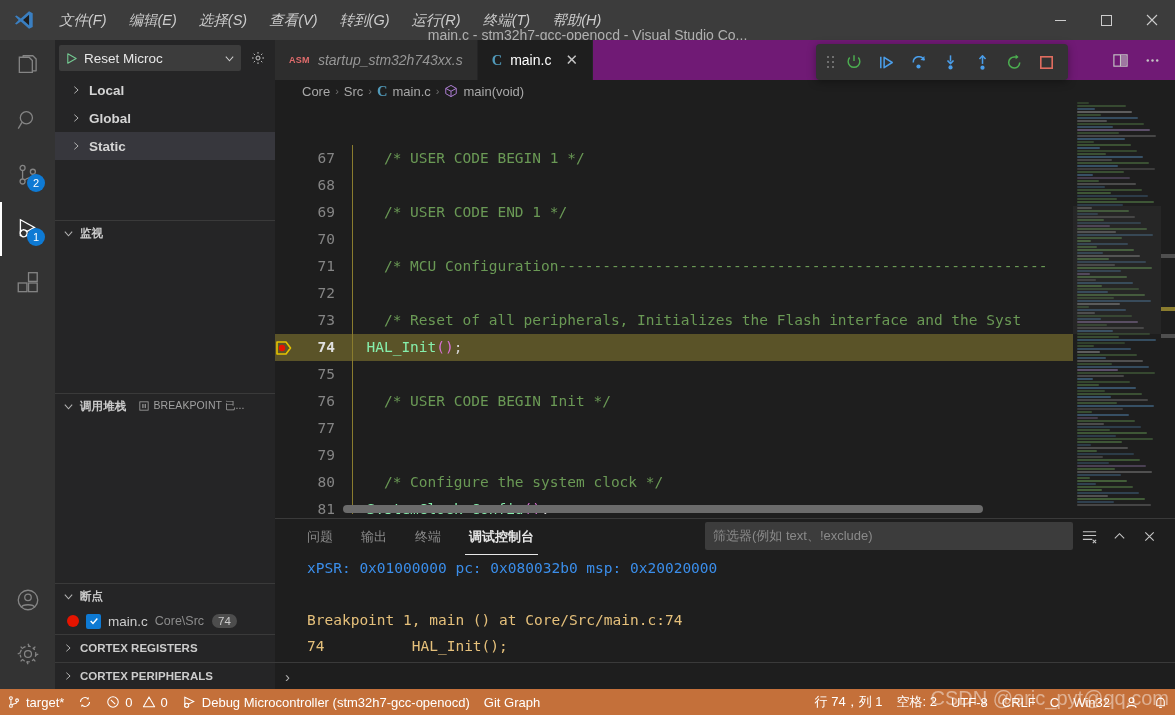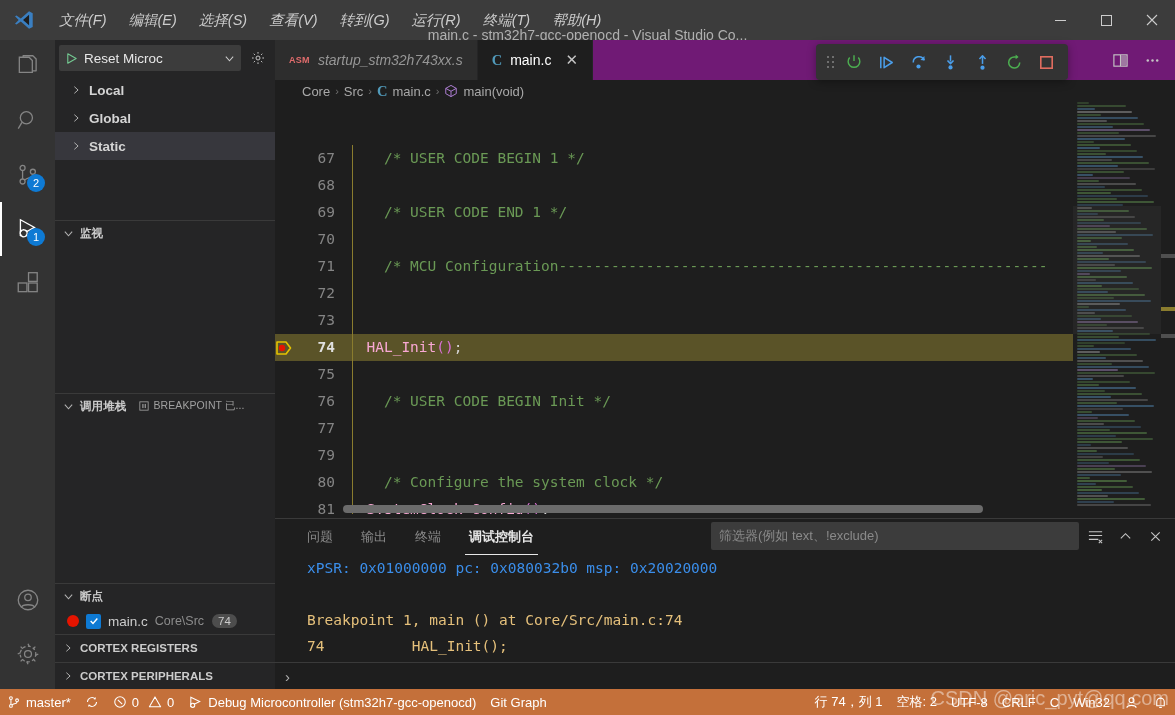--- a/index.html
+++ b/index.html
@@ -142,21 +142,21 @@
   .cline { height: 27px; display: flex; align-items: center; white-space: pre; position: relative; }
   .cline.highlight { background: #5a5328; }
   .gutter-bp { width: 26px; text-align: center; flex: none; position: relative; }
   .lnum { width: 48px; text-align: right; padding-right: 14px; flex: none; color: #858585; }
   .cline.highlight .lnum { color: #e0e0e0; font-weight: bold; }
   .indent-guide { position: absolute; left: 77px; top: 0; bottom: 0; width: 1px; background: #8a7c2e; }
   .ctext { color: #d4d4d4; }
   .cmt { color: #6a9955; }
   .punct { color: #d4d4d4; }
   .paren { color: #da70d6; }
-  .ident { color: #f9a8d4; }
+  .ident { color: #86efac; }
 
   .minimap {
     position: absolute; right: 14px; top: 0; width: 88px; height: 412px;
     background: #1e1e1e; overflow: hidden;
   }
   .mm-line { height: 2px; margin-bottom: 1px; margin-left: 4px; border-radius: 1px; }
   .mm-slider { position: absolute; right: 0; top: 104px; width: 88px; height: 128px; background: rgba(121,121,121,0.10); }
   .scroll-v { position: absolute; right: 0; top: 0; width: 14px; height: 412px; background: #1e1e1e; }
   .scroll-h { position: absolute; left: 26px; bottom: 0; height: 10px; right: 102px; }
   .scroll-h-thumb { position: absolute; left: 42px; bottom: 1px; width: 640px; height: 8px; background: #6b6b6b; border-radius: 4px; }
@@ -164,21 +164,21 @@
 
   
   .panel { position: absolute; left: 275px; top: 518px; width: 900px; height: 171px; background: #1e1e1e; border-top: 1px solid #3a3a3a;}
   .panel-tabs { height: 36px; display: flex; align-items: center; padding-left: 18px; gap: 0; position: relative; }
   .ptab {
     height: 36px; display: flex; align-items: center; padding: 0 14px; font-size: 13px;
     color: #8a8a8a; cursor: pointer; position: relative;
   }
   .ptab.active { color: #e7e7e7; font-weight: bold; }
   .ptab.active::after { content: ""; position: absolute; left: 10px; right: 10px; bottom: 0; height: 1px; background: #e7e7e7; }
-  .panel-right { position: absolute; right: 6px; top: 3px; display: flex; align-items: center; gap: 2px; }
+  .panel-right { position: absolute; right: 12px; top: 3px; display: flex; align-items: center; gap: 2px; }
   .filter-box {
     width: 368px; height: 28px; background: #3c3c3c; color: #8a8a8a; font-size: 13px;
     display: flex; align-items: center; padding: 0 8px; border-radius: 2px;
   }
   .p-btn { width: 28px; height: 28px; display:flex; align-items:center; justify-content:center; color:#c5c5c5; cursor:pointer; border-radius:3px;}
   .console {
     position: absolute; left: 0; top: 36px; right: 0; bottom: 0; overflow: hidden;
     font-family: "DejaVu Sans Mono", monospace; font-size: 14.5px; line-height: 26px; padding-left: 32px;
   }
   .con-line { white-space: pre; height: 26px; }
@@ -531,21 +531,21 @@
     </div>
 
     <div class="code-wrap">
       <div class="code-lines" id="code-lines">
           <div class="cline"><div class="gutter-bp"></div><div class="lnum">67</div><div class="ctext"><span class="cmt">    /* USER CODE BEGIN 1 */</span></div><div class="indent-guide"></div></div>
           <div class="cline"><div class="gutter-bp"></div><div class="lnum">68</div><div class="ctext"><span class="ctext"></span></div><div class="indent-guide"></div></div>
           <div class="cline"><div class="gutter-bp"></div><div class="lnum">69</div><div class="ctext"><span class="cmt">    /* USER CODE END 1 */</span></div><div class="indent-guide"></div></div>
           <div class="cline"><div class="gutter-bp"></div><div class="lnum">70</div><div class="ctext"><span class="ctext"></span></div><div class="indent-guide"></div></div>
           <div class="cline"><div class="gutter-bp"></div><div class="lnum">71</div><div class="ctext"><span class="cmt">    /* MCU Configuration--------------------------------------------------------</span></div><div class="indent-guide"></div></div>
           <div class="cline"><div class="gutter-bp"></div><div class="lnum">72</div><div class="ctext"><span class="ctext"></span></div><div class="indent-guide"></div></div>
-          <div class="cline"><div class="gutter-bp"></div><div class="lnum">73</div><div class="indent-guide"></div></div>
+          <div class="cline"><div class="gutter-bp"></div><div class="lnum">73</div><div class="ctext"><span class="cmt">    /* Reset of all peripherals, Initializes the Flash interface and the Syst</span></div><div class="indent-guide"></div></div>
           <div class="cline highlight"><div class="gutter-bp"><svg width="18" height="18" viewBox="0 0 18 18">
                 <path d="M2 3 H11 L15.5 9 L11 15 H2 Z" fill="none" stroke="#e5c300" stroke-width="1.6" stroke-linejoin="round"></path>
                 <circle cx="7" cy="9" r="3.2" fill="#e51400"></circle>
               </svg></div><div class="lnum">74</div><div class="ctext"><span class="ctext">  </span><span class="ident">HAL_Init</span><span class="paren">()</span><span class="punct">;</span></div><div class="indent-guide"></div></div>
           <div class="cline"><div class="gutter-bp"></div><div class="lnum">75</div><div class="ctext"><span class="ctext"></span></div><div class="indent-guide"></div></div>
           <div class="cline"><div class="gutter-bp"></div><div class="lnum">76</div><div class="ctext"><span class="cmt">    /* USER CODE BEGIN Init */</span></div><div class="indent-guide"></div></div>
           <div class="cline"><div class="gutter-bp"></div><div class="lnum">77</div><div class="ctext"><span class="ctext"></span></div><div class="indent-guide"></div></div>
           <div class="cline"><div class="gutter-bp"></div><div class="lnum">79</div><div class="ctext"><span class="ctext"></span></div><div class="indent-guide"></div></div>
           <div class="cline"><div class="gutter-bp"></div><div class="lnum">80</div><div class="ctext"><span class="cmt">    /* Configure the system clock */</span></div><div class="indent-guide"></div></div>
           <div class="cline"><div class="gutter-bp"></div><div class="lnum">81</div><div class="ctext"><span class="ctext">  </span><span class="ident">SystemClock_Config</span><span class="paren">()</span><span class="punct">;</span></div><div class="indent-guide"></div></div>
@@ -744,21 +744,21 @@
   <div class="statusbar">
     <div class="st-item">
       <span>
         <svg width="14" height="14" viewBox="0 0 16 16" fill="none" stroke="currentColor" stroke-width="1.2">
           <circle cx="4.5" cy="3.5" r="1.6"></circle>
             <circle cx="4.5" cy="12.5" r="1.6"></circle>
             <circle cx="11.5" cy="6" r="1.6"></circle>
           <path d="M4.5 5.1 V10.9 M11.5 7.6 C11.5 10.5 7.5 9.6 5.8 11.3"></path>
         </svg>
       </span>
-      <span>master*</span>
+      <span>target*</span>
     </div>
     <div class="st-item">
       <span>
         <svg width="14" height="14" viewBox="0 0 16 16" fill="none" stroke="currentColor" stroke-width="1.2">
           <path d="M13.2 8 A5.2 5.2 0 0 1 4.2 11.4"></path>
             <path d="M2.8 8 A5.2 5.2 0 0 1 11.8 4.6"></path>
           <path d="M12.2 2.3 L12 5 L9.5 4.5" fill="currentColor" stroke="none"></path>
           <path d="M3.8 13.7 L4 11 L6.5 11.5" fill="currentColor" stroke="none"></path>
         </svg>
       </span>

